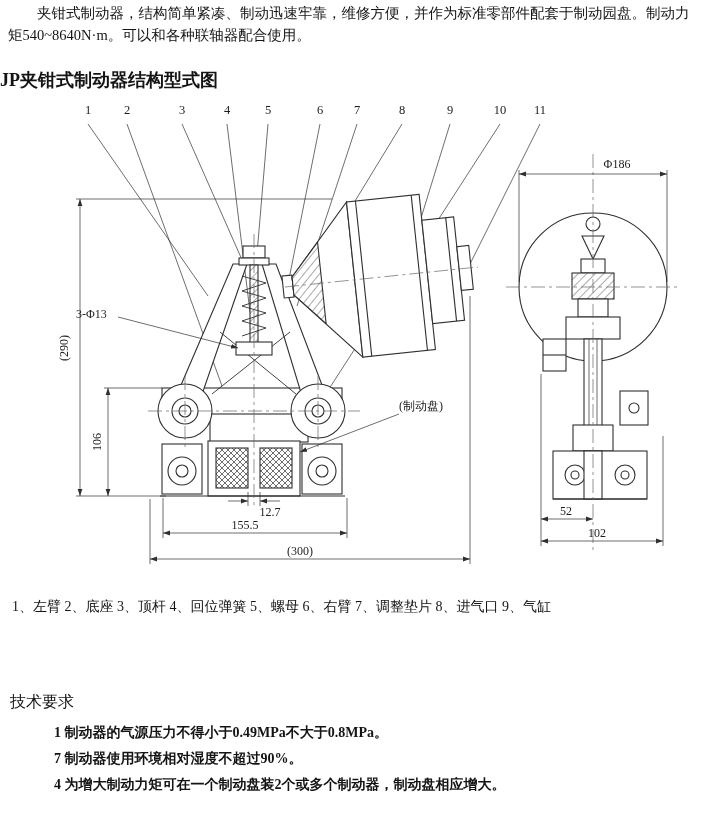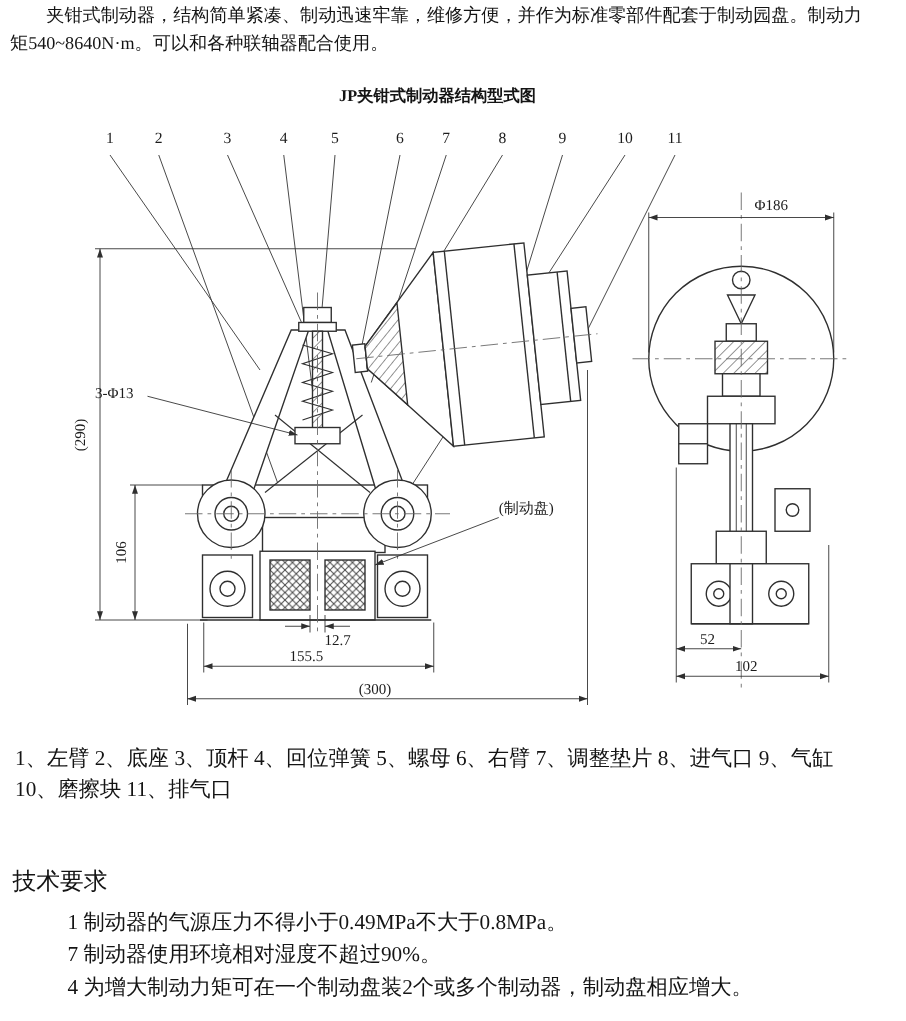--- a/index.html
+++ b/index.html
@@ -10,28 +10,28 @@
     font-family:"Liberation Serif", serif;
     color:#141414;
     overflow:hidden;
   }
   .intro{
     position:absolute;top:2px;left:8px;right:6px;
     margin:0;font-size:14.5px;line-height:22px;text-indent:2em;
   }
   .fig-title{
     position:absolute;top:68px;left:0;width:100%;
-    margin:0;text-align:center;font-size:13px;font-weight:bold;
+    margin:0;font-size:18px;font-weight:bold;
   }
   .drawing{position:absolute;top:96px;left:0;}
   .parts{position:absolute;top:594px;left:12px;right:10px;}
-  .parts p{margin:0;font-size:17px;line-height:25px;}
+  .parts p{margin:0;font-size:14px;line-height:25px;}
   .tech{position:absolute;top:692px;left:10px;right:10px;}
-  .tech-title{margin:0 0 9px 0;font-size:19px;}
-  .tech-item{margin:0 0 5px 44px;font-size:17px;line-height:21px;}
+  .tech-title{margin:0 0 9px 0;font-size:16px;}
+  .tech-item{margin:0 0 5px 44px;font-size:14px;line-height:21px;font-weight:bold;}
   svg text{font-family:"Liberation Serif", serif;fill:#1c1c1c;}
   .num{font-size:12.5px;}
   .dim{font-size:12px;}
 </style>
 </head>
 <body>
 
 <div class="page">
 
   <p class="intro">夹钳式制动器，结构简单紧凑、制动迅速牢靠，维修方便，并作为标准零部件配套于制动园盘。制动力矩540~8640N·m。可以和各种联轴器配合使用。</p>
@@ -197,21 +197,20 @@
       <text class="dim" text-anchor="middle" x="245" y="433">155.5</text>
       <text class="dim" text-anchor="middle" x="300" y="459">(300)</text>
       <text class="dim" text-anchor="middle" x="617" y="72">Φ186</text>
       <text class="dim" text-anchor="middle" x="566" y="419">52</text>
       <text class="dim" text-anchor="middle" x="597" y="441">102</text>
     </g>
   </svg>
 
   <div class="parts">
     <p>1、左臂 2、底座 3、顶杆 4、回位弹簧 5、螺母 6、右臂 7、调整垫片 8、进气口 9、气缸</p>
-    <p>10、磨擦块 11、排气口</p>
   </div>
 
   <div class="tech">
     <p class="tech-title">技术要求</p>
     <p class="tech-item">1 制动器的气源压力不得小于0.49MPa不大于0.8MPa。</p>
     <p class="tech-item">7 制动器使用环境相对湿度不超过90%。</p>
     <p class="tech-item">4 为增大制动力矩可在一个制动盘装2个或多个制动器，制动盘相应增大。</p>
   </div>
 
 </div>

